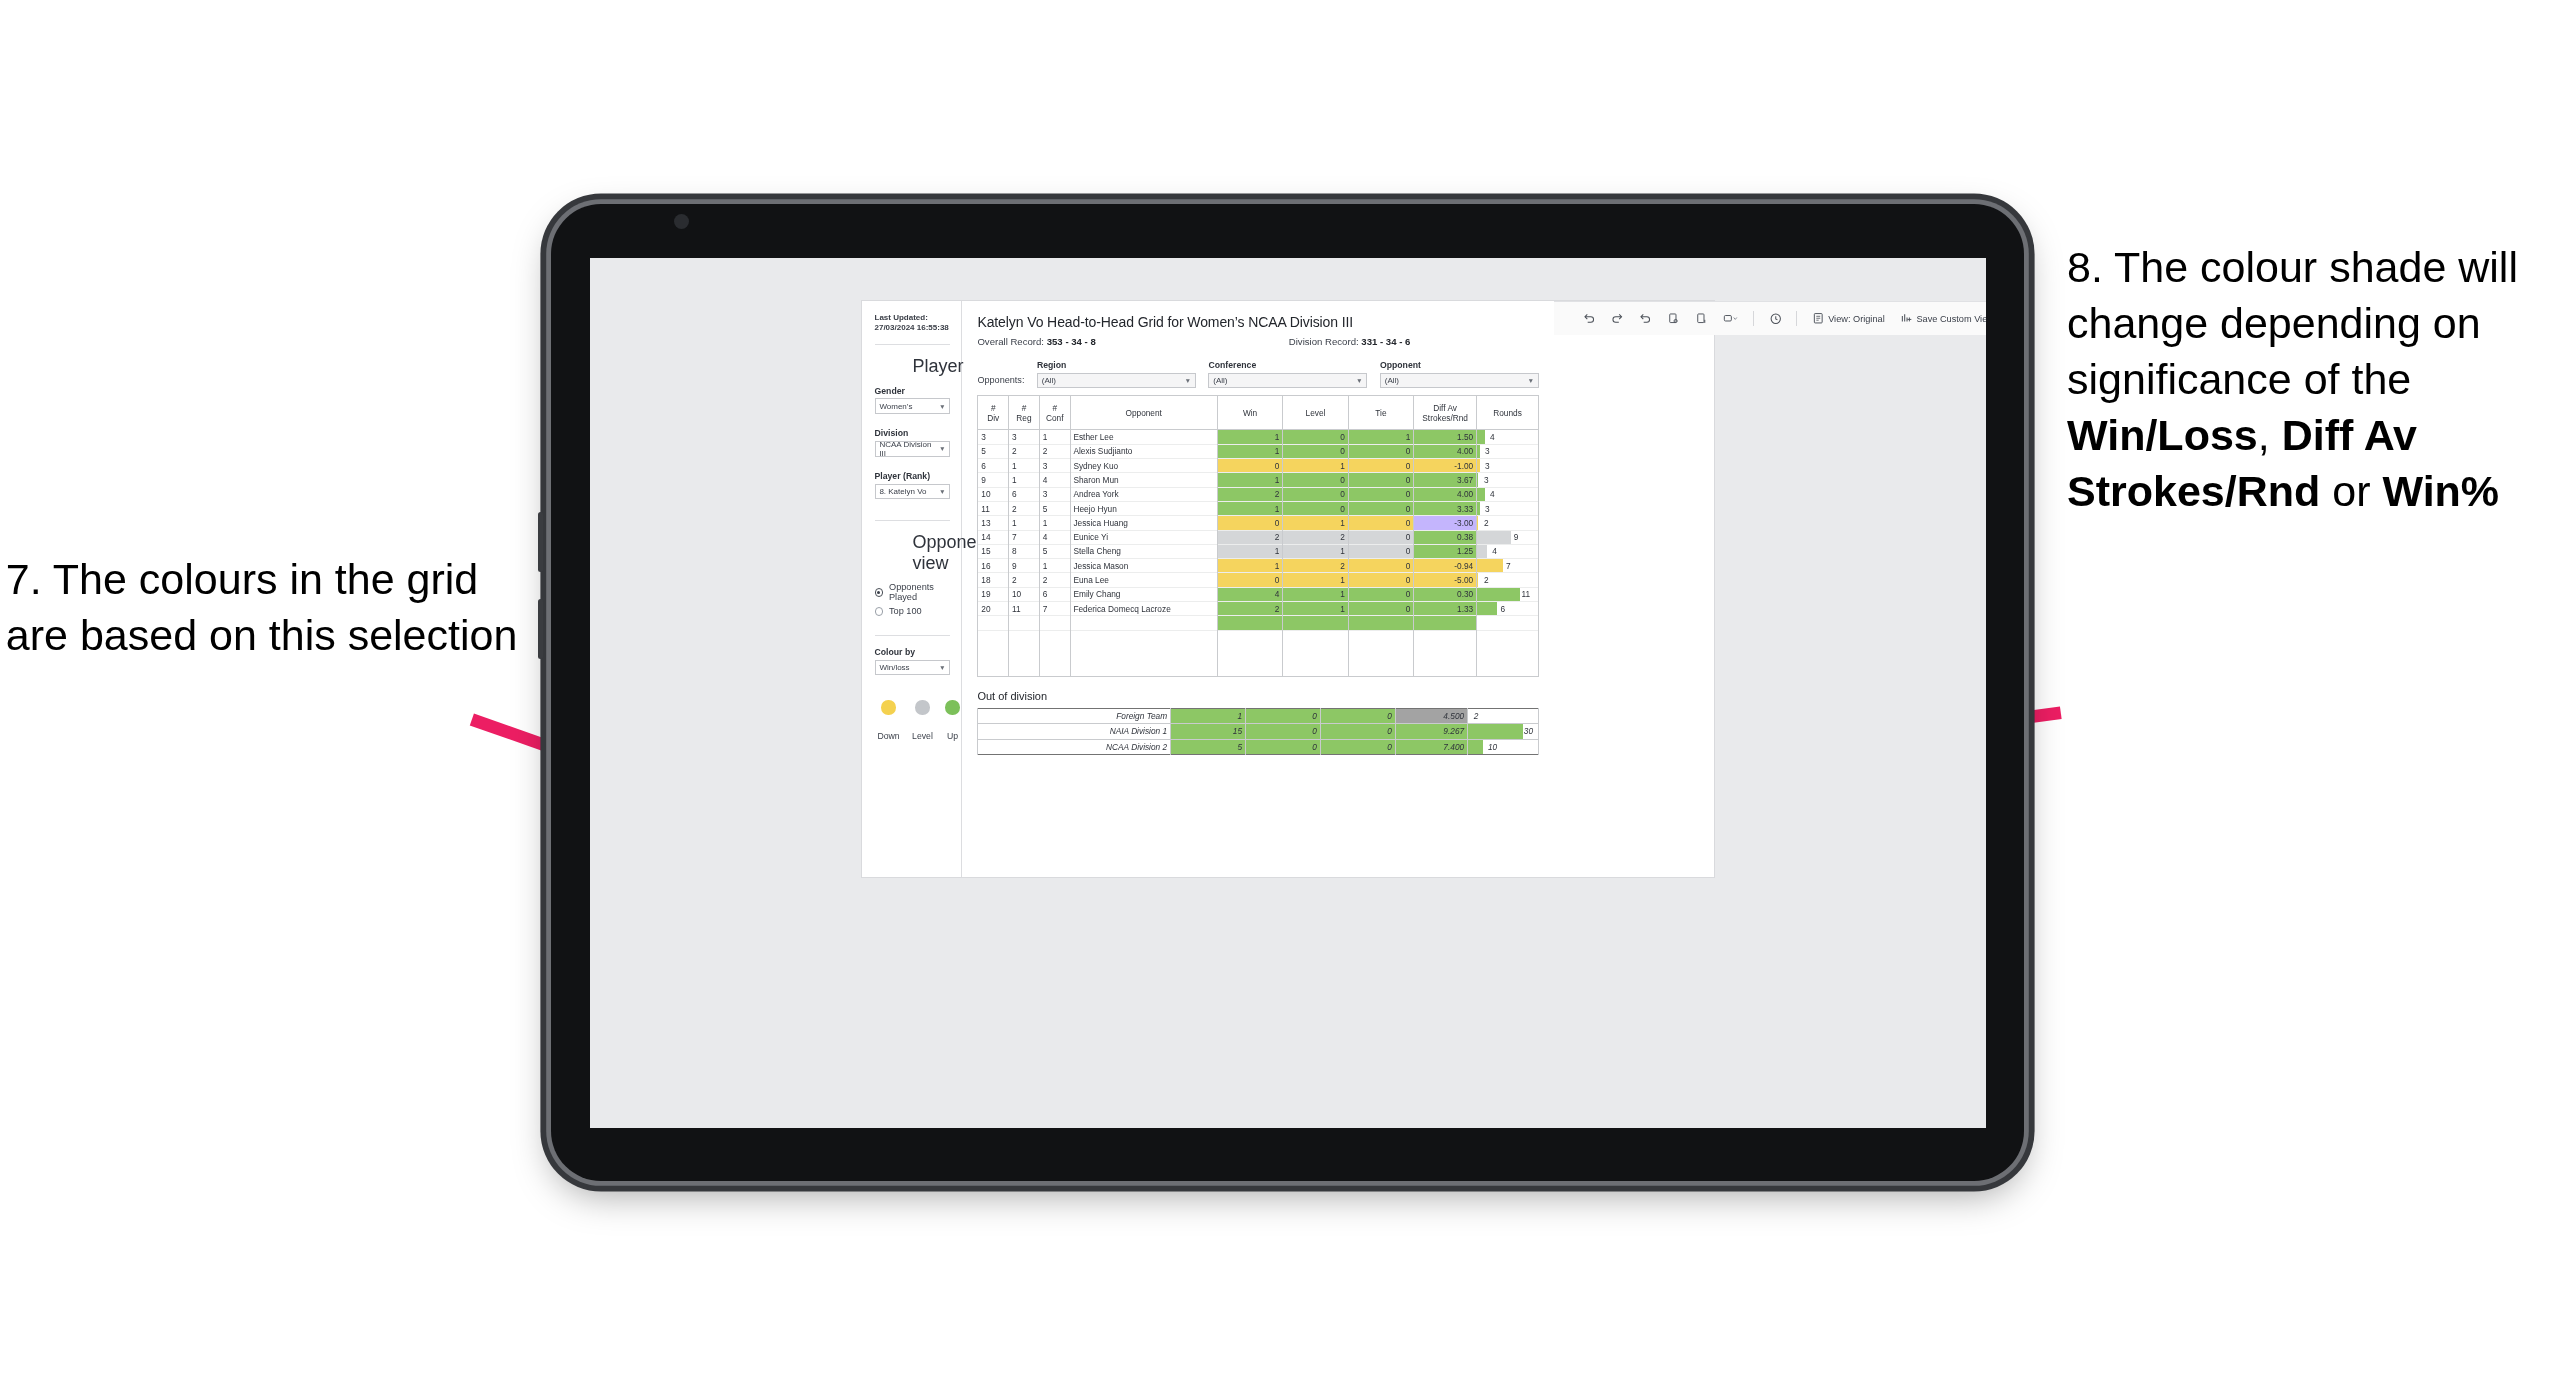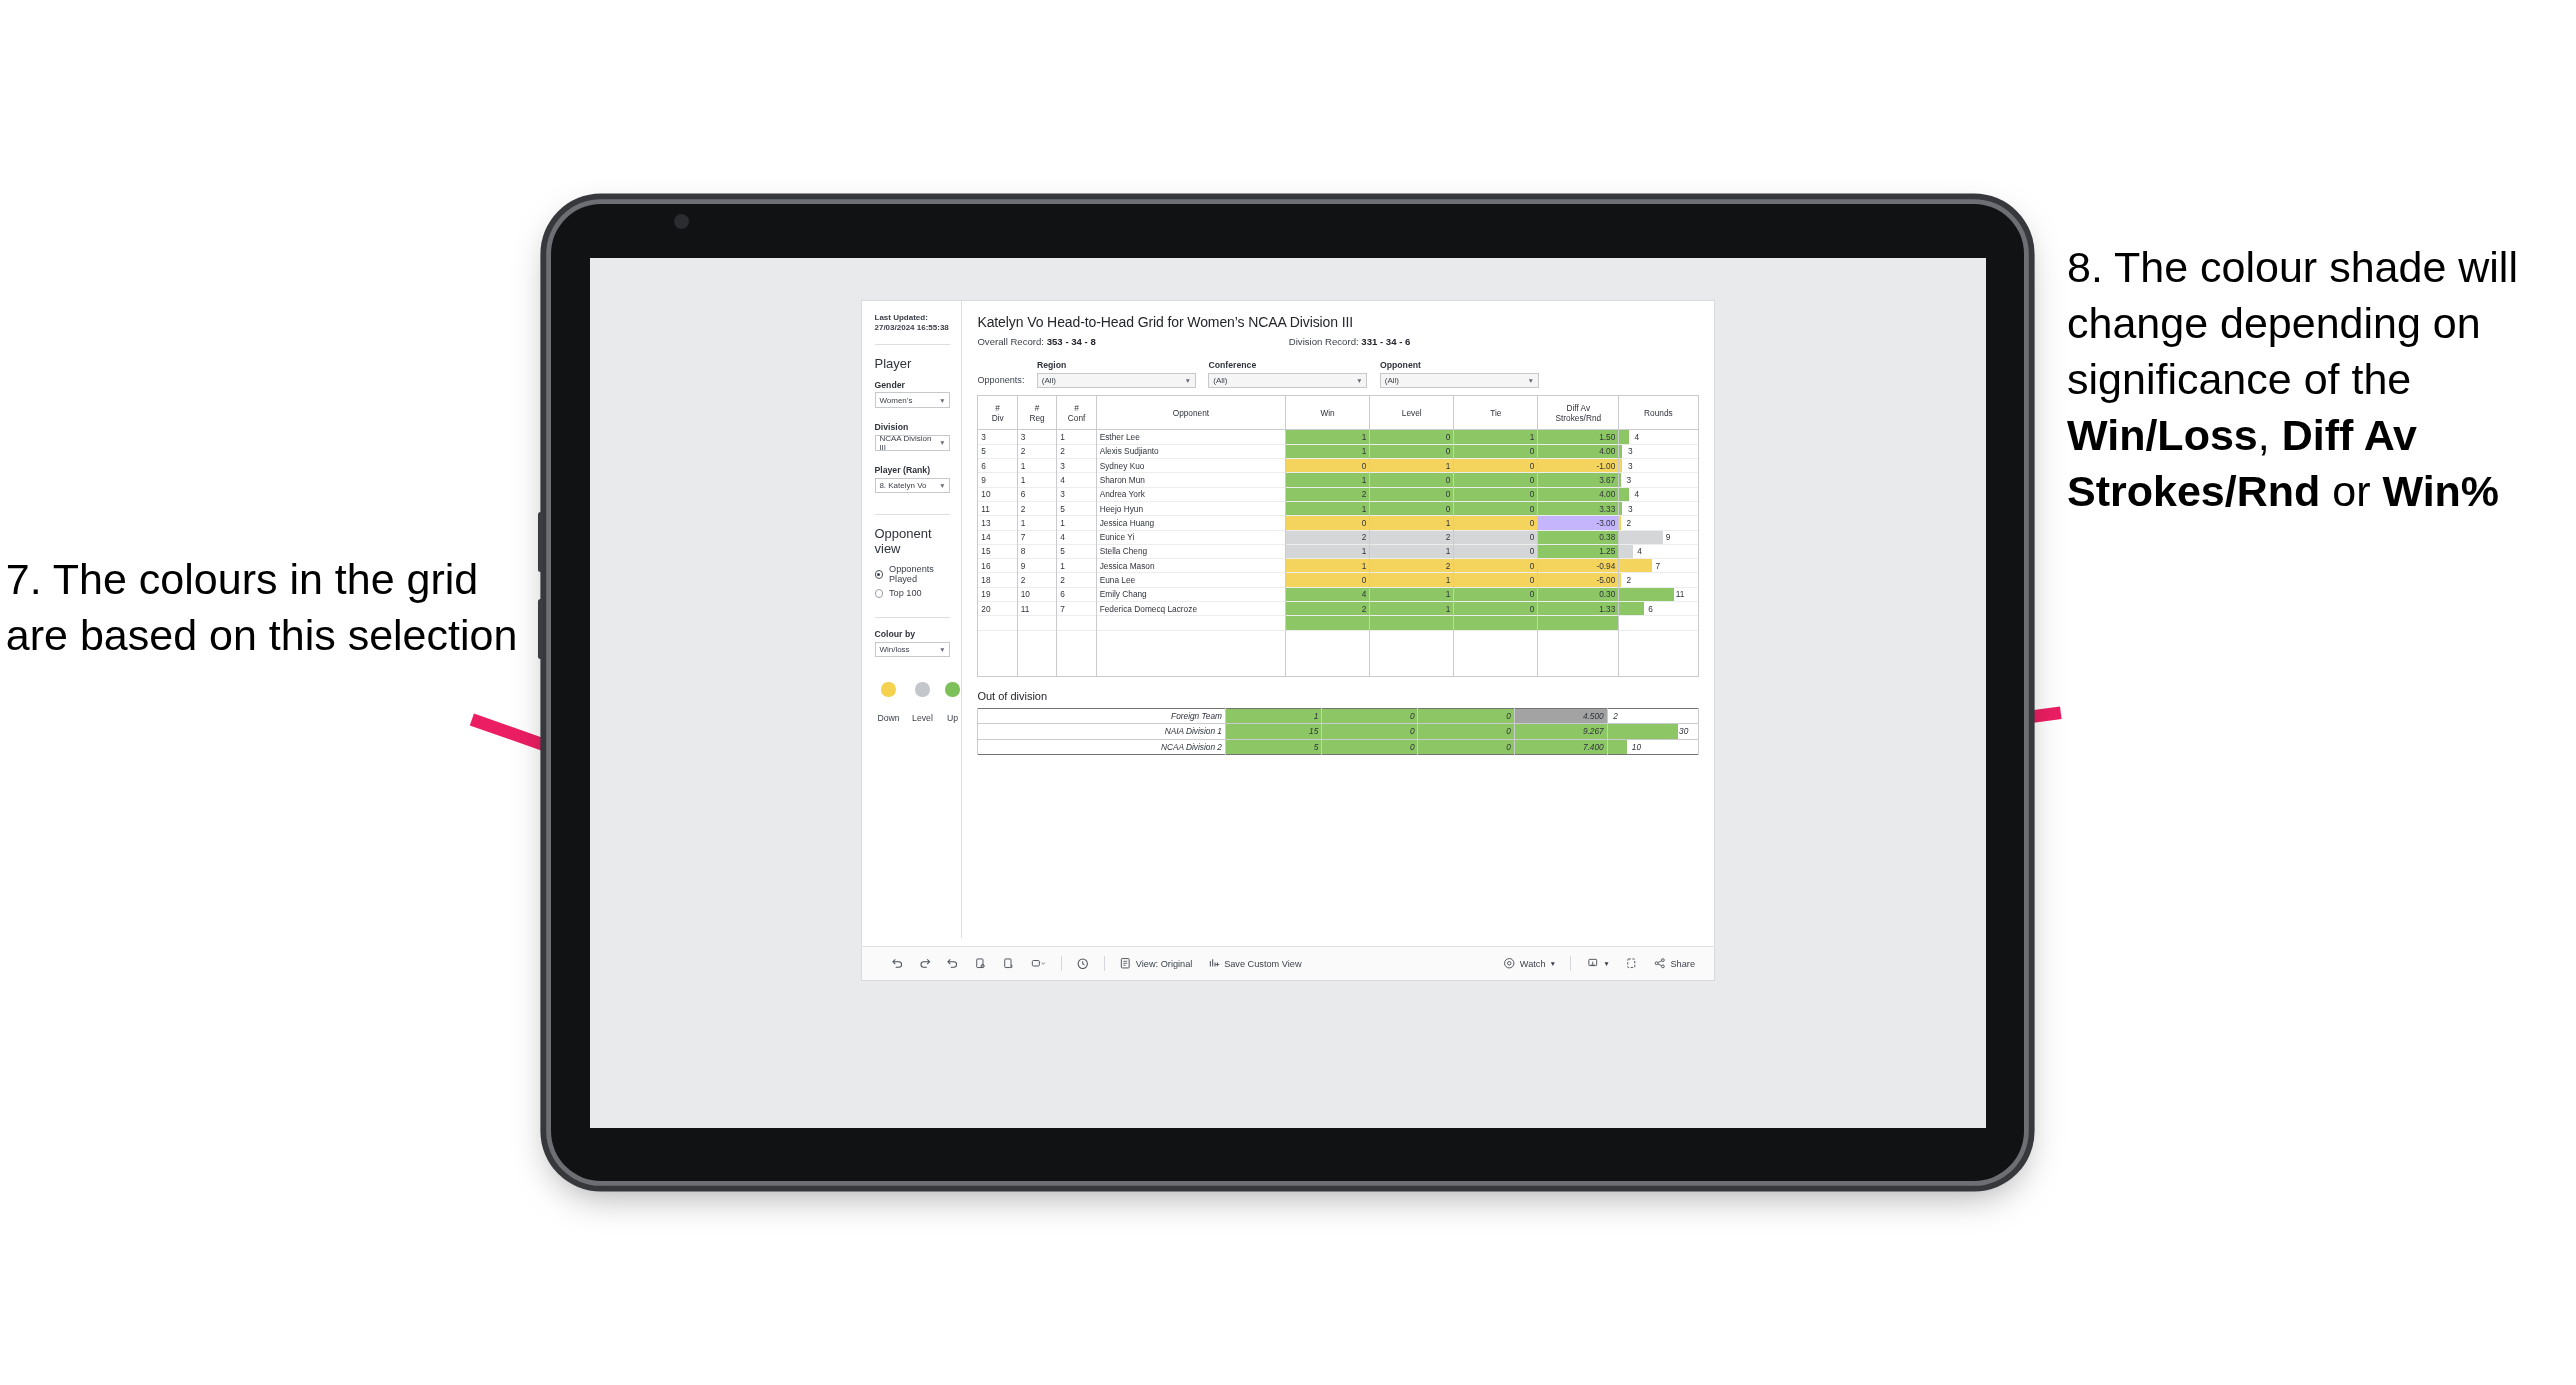--- a/index.html
+++ b/index.html
@@ -54,29 +54,29 @@
   .topbar-right .sep{color:#c9cbce;}
   .signout{cursor:pointer;}
 
   .subnav{height:39px;background:#fafafa;border-top:1px solid #e2e2e4;border-bottom:1px solid #dcdde0;display:flex;align-items:center;padding-left:21px;gap:33px;}
   .subnav a{font-size:13px;color:#3a3f49;text-decoration:none;letter-spacing:0.2px;}
   .subnav a.active{color:#e8346b;}
 
   .workspace{height:779px;background:#e9eaec;padding-top:42px;box-sizing:border-box;}
   .viz{
     margin:0 auto;width:854px;background:#fff;border:1px solid #d9dadd;box-sizing:border-box;
-    display:flex;flex-direction:column;height:681px;gap:8px;
+    display:flex;flex-direction:row;height:578px;
   }
   .viz-body{display:flex;flex:1;min-height:0;}
 
   
   .side{width:100px;border-right:1px solid #dcdde0;padding:11.6px 10.6px 0 12.5px;box-sizing:border-box;background:#fff;}
   .lastupd{font-size:8px;color:#3c4049;line-height:1.32;font-weight:600;}
   .hr{height:1px;background:#dddee1;margin:10.6px 0 10.6px 0;}
-  .s-h{font-size:13px;color:#2f333b;margin-bottom:8.7px;font-weight:400;}
+  .s-h{font-size:18px;color:#2f333b;margin-bottom:8.7px;font-weight:400;margin-left:38px;}
   .f-lab{font-size:8.7px;color:#2f333b;font-weight:700;margin-bottom:2.9px;}
   .sel{
     height:15.4px;border:1px solid #c6c8cc;background:#fff;display:flex;align-items:center;
     padding:0 3.9px;font-size:8px;color:#3a3f49;box-sizing:border-box;position:relative;cursor:pointer;
   }
   .sel .car{margin-left:auto;font-size:6.7px;color:#6b7078;}
   .f-grp{margin-bottom:14.4px;}
   .radio-row{display:flex;align-items:center;gap:5.8px;margin-bottom:3.9px;font-size:9.2px;color:#3a3f49;cursor:pointer;}
   .rad{width:8.7px;height:8.7px;border-radius:50%;border:1.3px solid #9aa0a8;box-sizing:border-box;position:relative;flex:none;}
   .rad.on{border-color:#4a4f57;}

